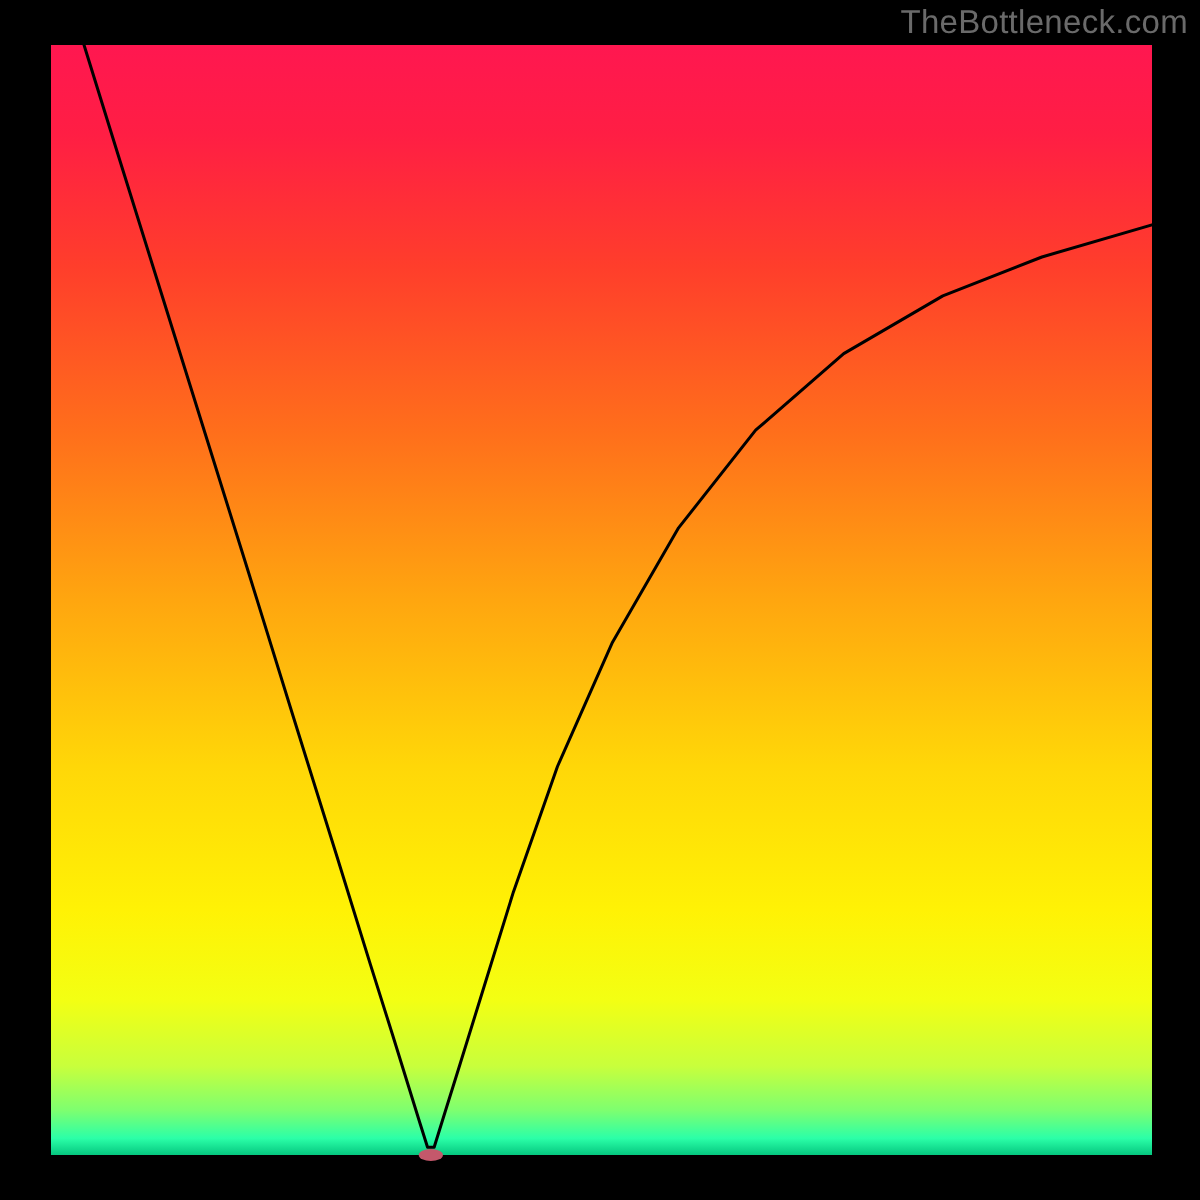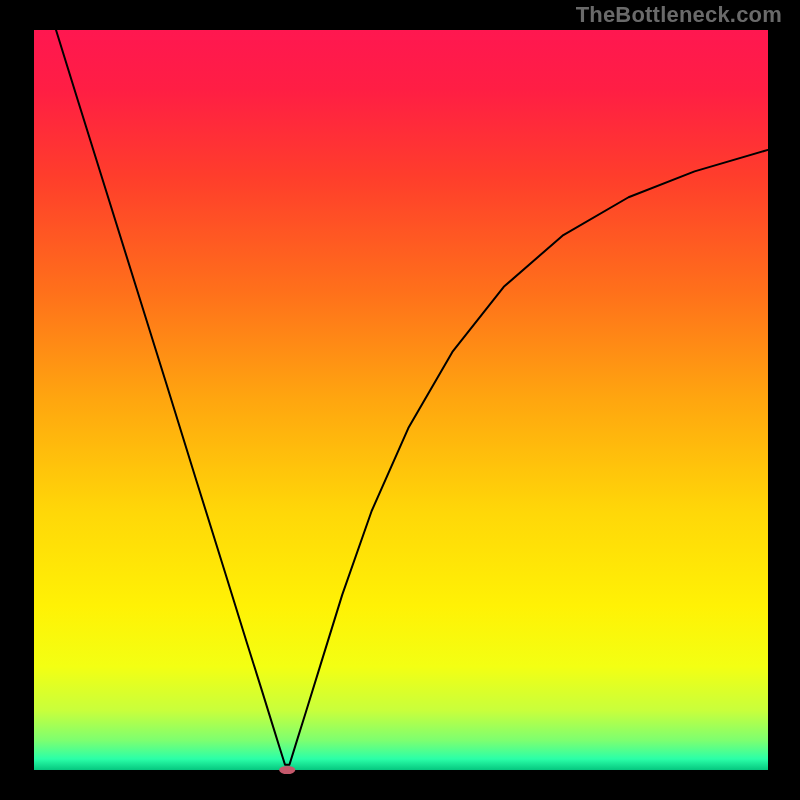--- a/index.html
+++ b/index.html
@@ -15,24 +15,24 @@
     position: absolute;
     top: 0;
     left: 0;
     width: 800px;
     height: 800px;
     background: #000;
   }
   .watermark {
     position: absolute;
     top: 2px;
-    right: 18px;
+    right: 8px;
     color: #6a6a6a;
     font-size: 22px;
-    font-weight: 700;
+    font-weight: 400;
     letter-spacing: 0.2px;
     pointer-events: none;
   }
   svg {
     position: absolute;
     top: 0;
     left: 0;
   }
 </style>
 </head>

